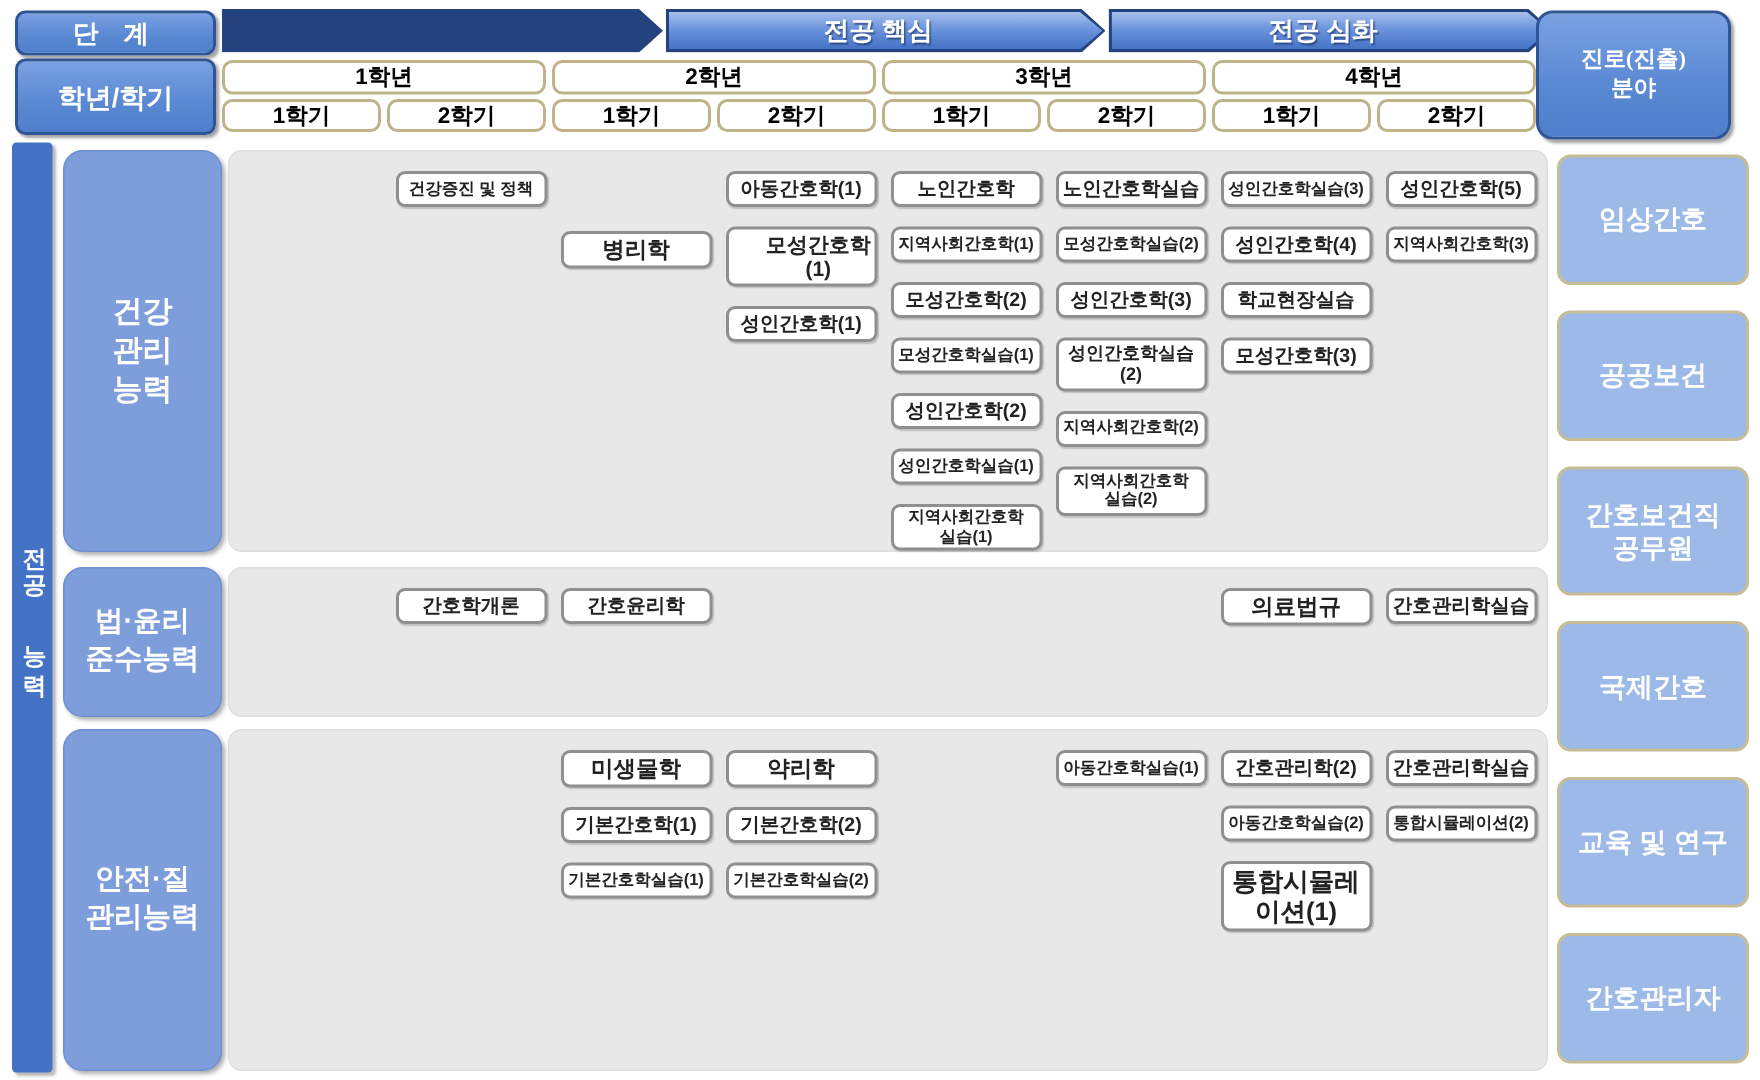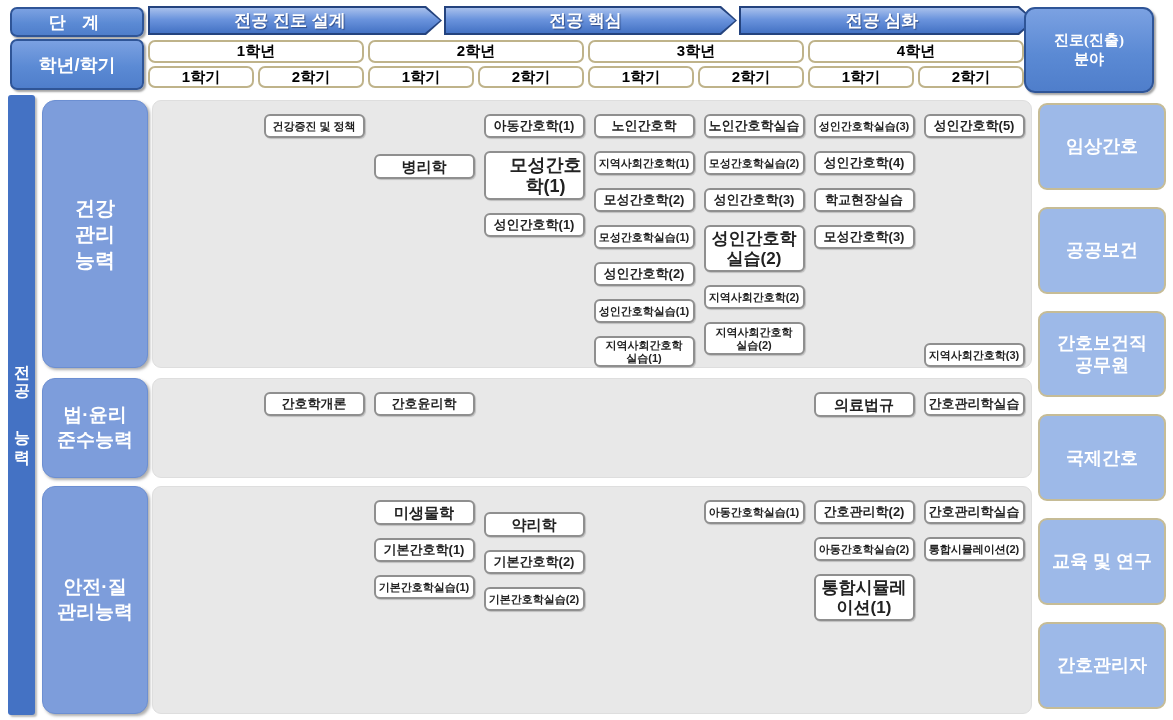--- a/index.html
+++ b/index.html
@@ -63,21 +63,20 @@
 </head>
 <body>
 
 <div id="canvas">
 
   <div id="stage-label" class="blue-btn">단 계</div>
   <div id="yearsem-label" class="blue-btn">학년/학기</div>
 
   <div class="arrow" style="left:148px;width:294px;">
     <div class="arrow-border"></div>
-    <div class="arrow-fill">전공 진로 설계</div>
   </div>
   <div class="arrow" style="left:444px;width:293px;">
     <div class="arrow-border"></div>
     <div class="arrow-fill">전공 핵심</div>
   </div>
   <div class="arrow" style="left:739px;width:296px;">
     <div class="arrow-border"></div>
     <div class="arrow-fill">전공 심화</div>
   </div>
 
@@ -116,49 +115,49 @@
 
   <div class="courses-panel" style="top:100px;height:268px;">
       <div class="course-col" style="left: 106px;">
         <div class="course-box" style="font-size: 11px;">건강증진 및 정책</div>
       </div>
       <div class="course-col" style="left: 216px;">
         <div class="course-box" style="font-size: 15px; margin-top: 40px;">병리학</div>
       </div>
       <div class="course-col" style="left: 326px;">
         <div class="course-box" style="font-size: 13px;">아동간호학(1)</div>
-        <div class="course-box" style="font-size: 18px; padding-left: 24px;">모성간호학(1)</div>
+        <div class="course-box" style="font-size: 14px; padding-left: 24px;">모성간호학(1)</div>
         <div class="course-box" style="font-size: 13px;">성인간호학(1)</div>
       </div>
       <div class="course-col" style="left: 436px;">
         <div class="course-box" style="font-size: 13px;">노인간호학</div>
         <div class="course-box" style="font-size: 11px;">지역사회간호학(1)</div>
         <div class="course-box" style="font-size: 13px;">모성간호학(2)</div>
         <div class="course-box" style="font-size: 11px;">모성간호학실습(1)</div>
         <div class="course-box" style="font-size: 13px;">성인간호학(2)</div>
         <div class="course-box" style="font-size: 11px;">성인간호학실습(1)</div>
         <div class="course-box" style="font-size: 11px;">지역사회간호학
 실습(1)</div>
       </div>
       <div class="course-col" style="left: 546px;">
         <div class="course-box" style="font-size: 13px;">노인간호학실습</div>
         <div class="course-box" style="font-size: 11px;">모성간호학실습(2)</div>
         <div class="course-box" style="font-size: 13px;">성인간호학(3)</div>
-        <div class="course-box" style="font-size: 17px;">성인간호학실습(2)</div>
+        <div class="course-box" style="font-size: 12px;">성인간호학실습(2)</div>
         <div class="course-box" style="font-size: 11px;">지역사회간호학(2)</div>
         <div class="course-box" style="font-size: 11px;">지역사회간호학
 실습(2)</div>
       </div>
       <div class="course-col" style="left: 656px;">
         <div class="course-box" style="font-size: 11px;">성인간호학실습(3)</div>
         <div class="course-box" style="font-size: 13px;">성인간호학(4)</div>
         <div class="course-box" style="font-size: 13px;">학교현장실습</div>
         <div class="course-box" style="font-size: 13px;">모성간호학(3)</div>
       </div>
-      <div class="course-col" style="left: 766px; justify-content: space-between;">
+      <div class="course-col" style="left: 766px;">
         <div class="course-box" style="font-size: 13px;">성인간호학(5)</div>
         <div class="course-box" style="font-size: 11px;">지역사회간호학(3)</div>
       </div>
     </div>
   <div class="courses-panel" style="top:378px;height:100px;">
       <div class="course-col" style="left: 106px;">
         <div class="course-box" style="font-size: 13px;">간호학개론</div>
       </div>
       <div class="course-col" style="left: 216px;">
         <div class="course-box" style="font-size: 13px;">간호윤리학</div>
@@ -170,21 +169,21 @@
         <div class="course-box" style="font-size: 13px;">간호관리학실습</div>
       </div>
     </div>
   <div class="courses-panel" style="top:486px;height:228px;">
       <div class="course-col" style="left: 216px;">
         <div class="course-box" style="font-size: 15px;">미생물학</div>
         <div class="course-box" style="font-size: 13px;">기본간호학(1)</div>
         <div class="course-box" style="font-size: 11px;">기본간호학실습(1)</div>
       </div>
       <div class="course-col" style="left: 326px;">
-        <div class="course-box" style="font-size: 15px; margin-top: 12px;">약리학</div>
+        <div class="course-box" style="font-size: 15px;">약리학</div>
         <div class="course-box" style="font-size: 13px;">기본간호학(2)</div>
         <div class="course-box" style="font-size: 11px;">기본간호학실습(2)</div>
       </div>
       <div class="course-col" style="left: 546px;">
         <div class="course-box" style="font-size: 11px;">아동간호학실습(1)</div>
       </div>
       <div class="course-col" style="left: 656px;">
         <div class="course-box" style="font-size: 13px;">간호관리학(2)</div>
         <div class="course-box" style="font-size: 11px;">아동간호학실습(2)</div>
         <div class="course-box" style="font-size: 17px;">통합시뮬레이션(1)</div>

